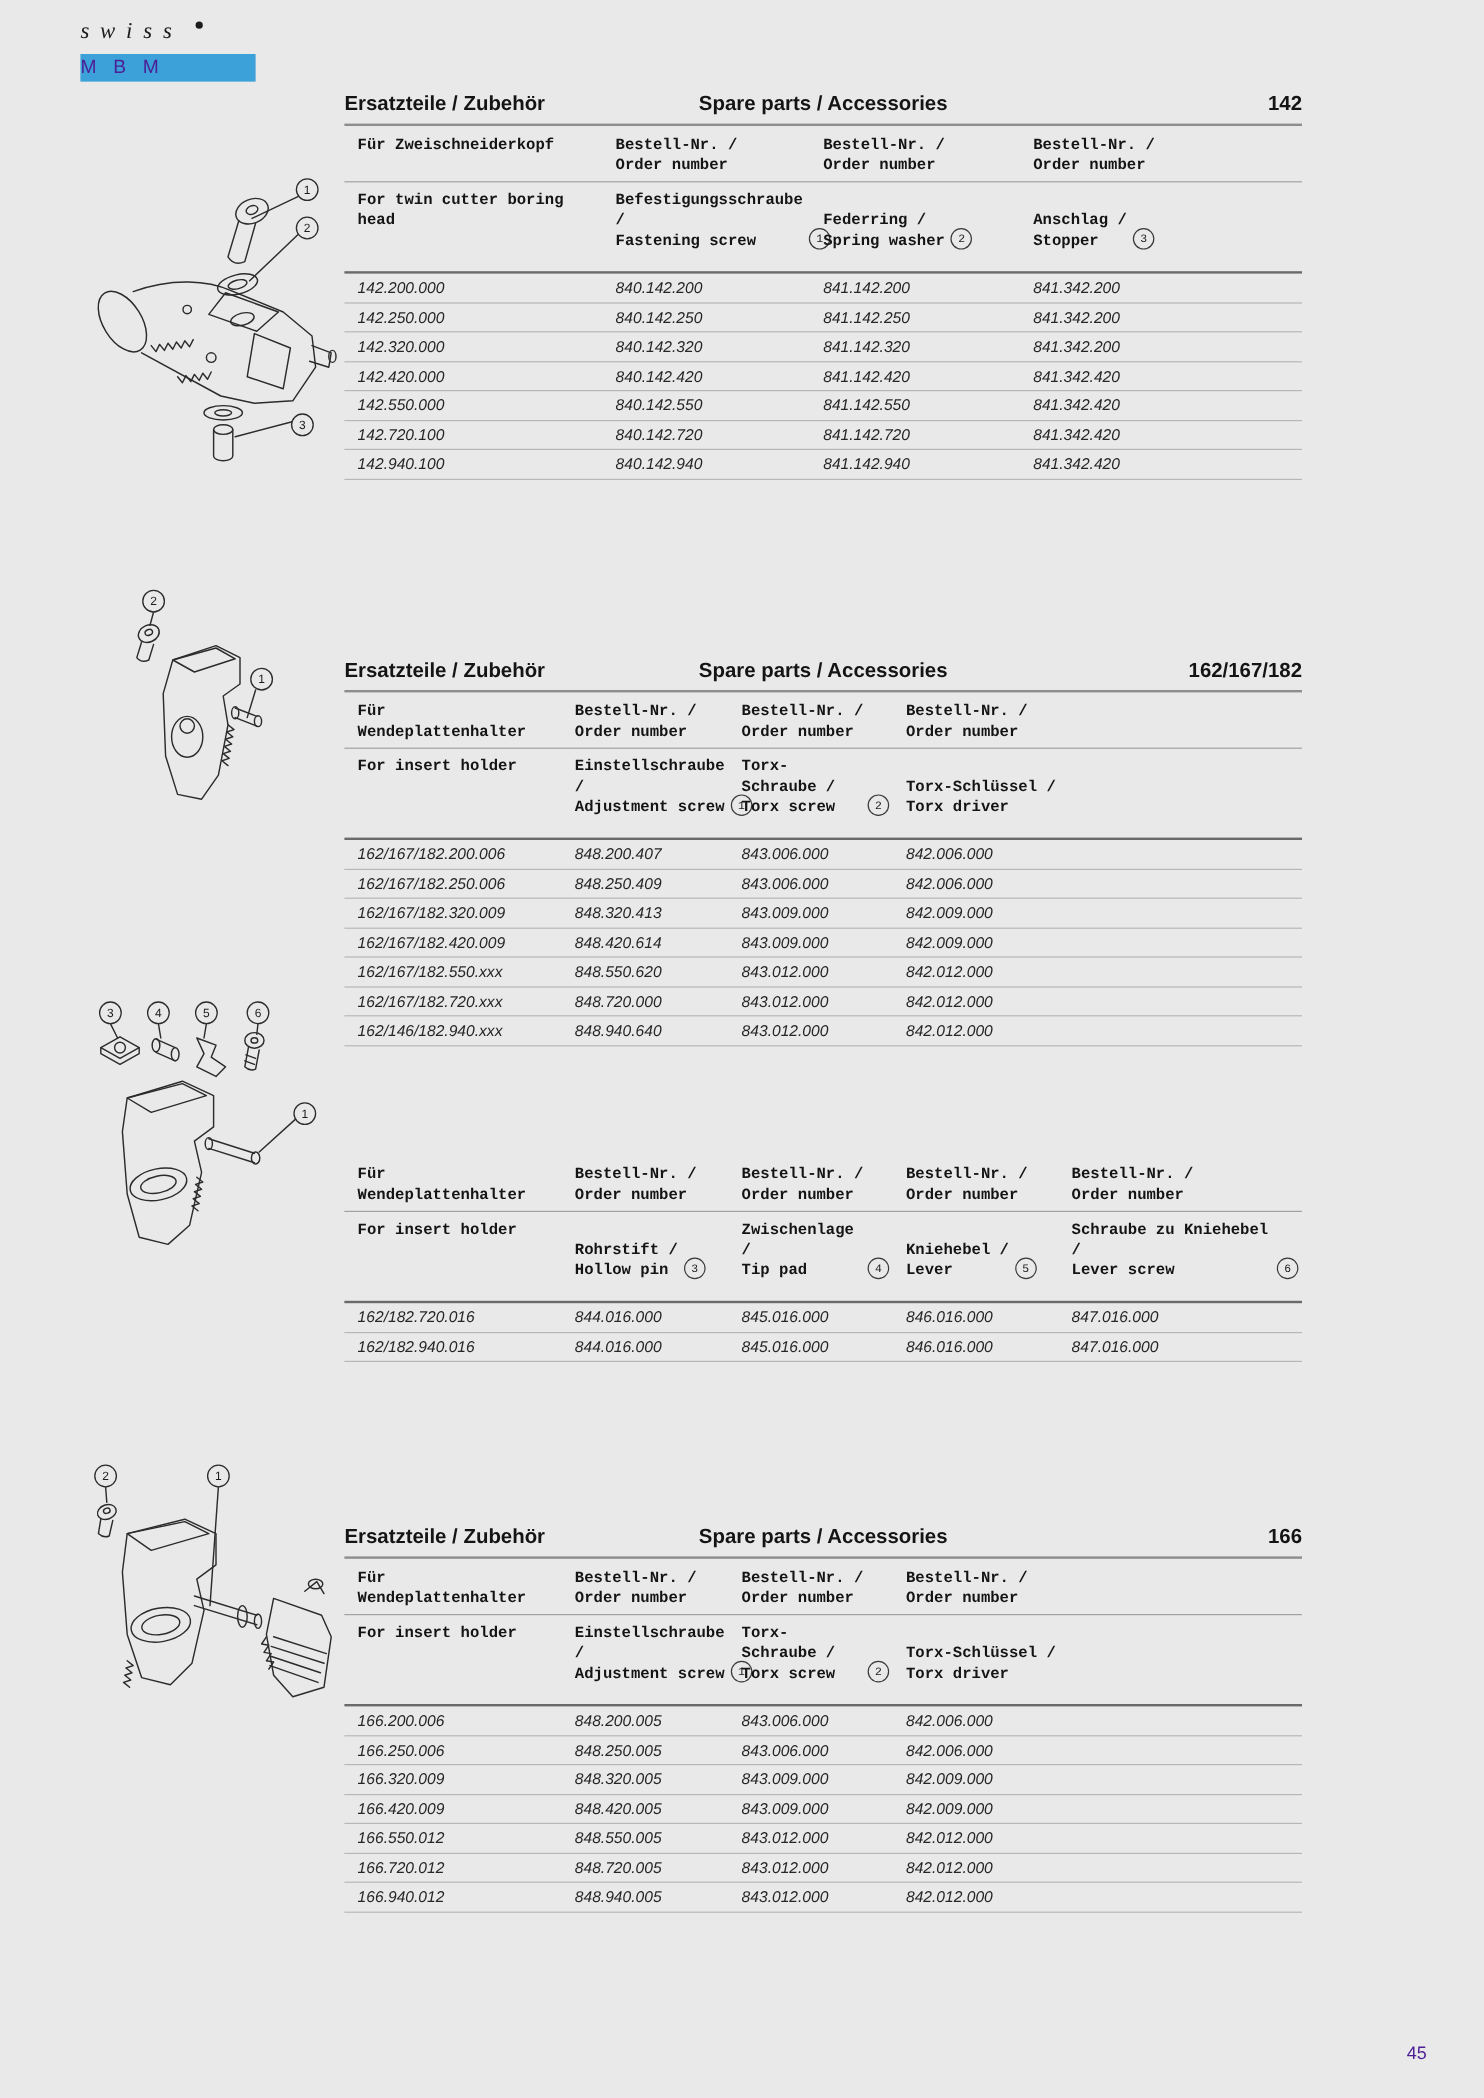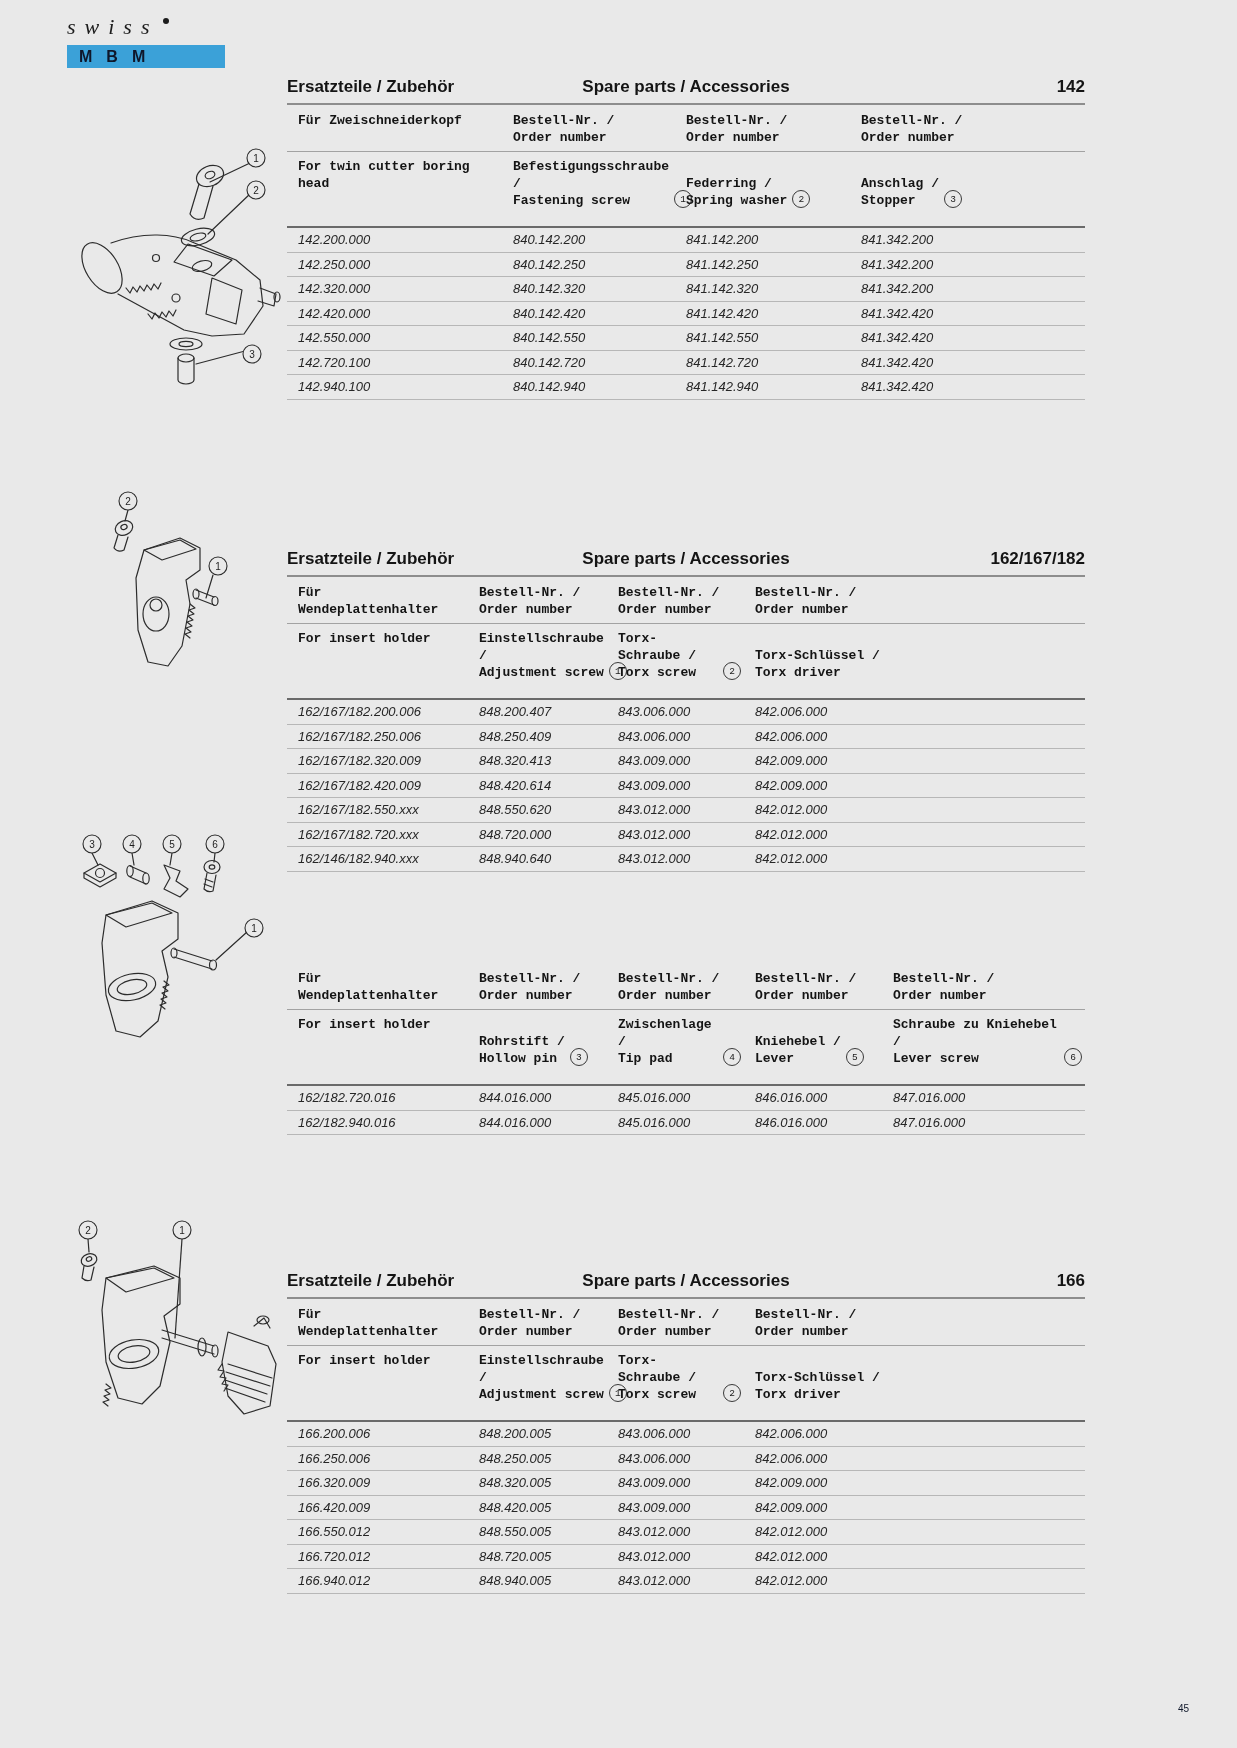--- a/index.html
+++ b/index.html
@@ -6,28 +6,28 @@
   body{
     width:1237px;height:1748px;position:relative;overflow:hidden;
     background:#e9e9e9;
     font-family:"Liberation Sans",sans-serif;
     color:#262626;
   }
   
   .logo{position:absolute;left:55px;top:12px;width:170px;}
   .swiss{
     font-family:"Liberation Serif",serif;font-style:italic;
-    font-size:22px;letter-spacing:9px;color:#1c1c1c;line-height:30px;
+    font-size:19px;letter-spacing:9px;color:#1c1c1c;line-height:30px;
     padding-left:12px;position:relative;
   }
   .swiss-dot{position:absolute;left:108px;top:6px;width:6px;height:6px;border-radius:50%;background:#1c1c1c;}
   .mbm{
     margin-top:3px;margin-left:12px;width:146px;height:23px;
-    color:#0f172a;font-weight:bold;font-size:16px;letter-spacing:14px;
-    display:flex;align-items:center;padding-left:12px;
+    color:#4c1d95;font-weight:normal;font-size:16px;letter-spacing:14px;
+    display:flex;align-items:center;
   }
   
   .section{position:absolute;left:287px;width:798px;}
   .title-row{
     display:grid;grid-template-columns:1fr auto 1fr;align-items:end;
     font-weight:bold;font-size:17px;color:#141414;
     height:23px;padding-bottom:6px;border-bottom:2px solid #8d8d8d;
   }
   .t-de{justify-self:start;}
   .t-en{justify-self:center;}
@@ -46,21 +46,21 @@
     margin-bottom:1px;color:#202020;
   }
   .trow{display:grid;height:23.5px;line-height:23px;border-bottom:1px solid #b7b7b7;font-size:13px;color:#262626;font-style:italic;}
   .trow > div{padding-left:11px;white-space:nowrap;overflow:hidden;}
   
   .drawing{position:absolute;}
   .ln{stroke:#2c2c2c;fill:none;stroke-width:1.2;stroke-linejoin:round;stroke-linecap:round;}
   .callout circle{fill:#e9e9e9;stroke:#2c2c2c;stroke-width:1.1;}
   .callout text{font-family:"Liberation Sans",sans-serif;font-size:10px;fill:#1d1d1d;text-anchor:middle;}
   
-  .pagenum{position:absolute;top:1703px;right:48px;font-size:10px;color:#0f172a;}
+  .pagenum{position:absolute;top:1703px;right:48px;font-size:15px;color:#4c1d95;}
 </style>
 </head>
 <body>
 
 <div class="logo">
   <div class="swiss">swiss</div>
   <div class="swiss-dot"></div>
   <div class="mbm" style="background:#3ba1d8">MBM</div>
 </div>
 

